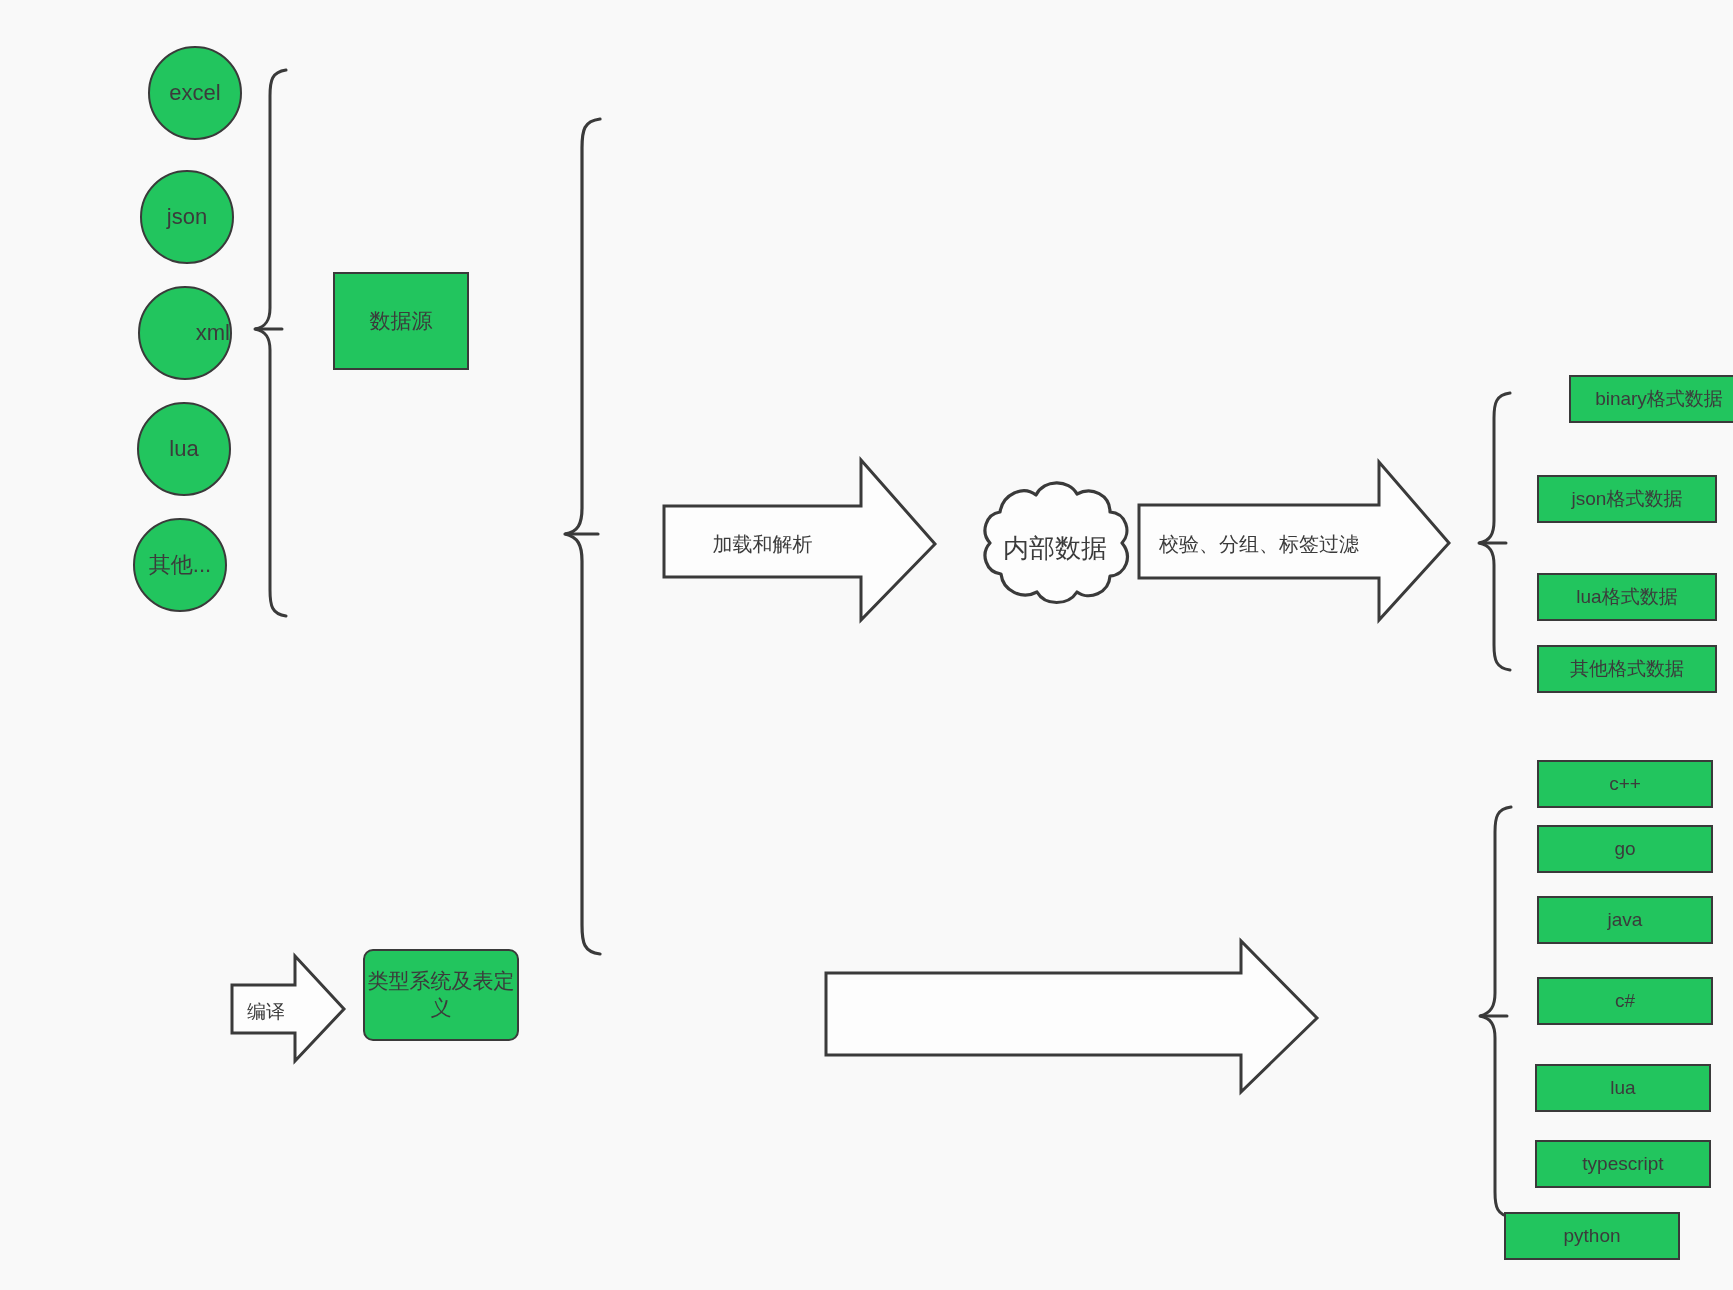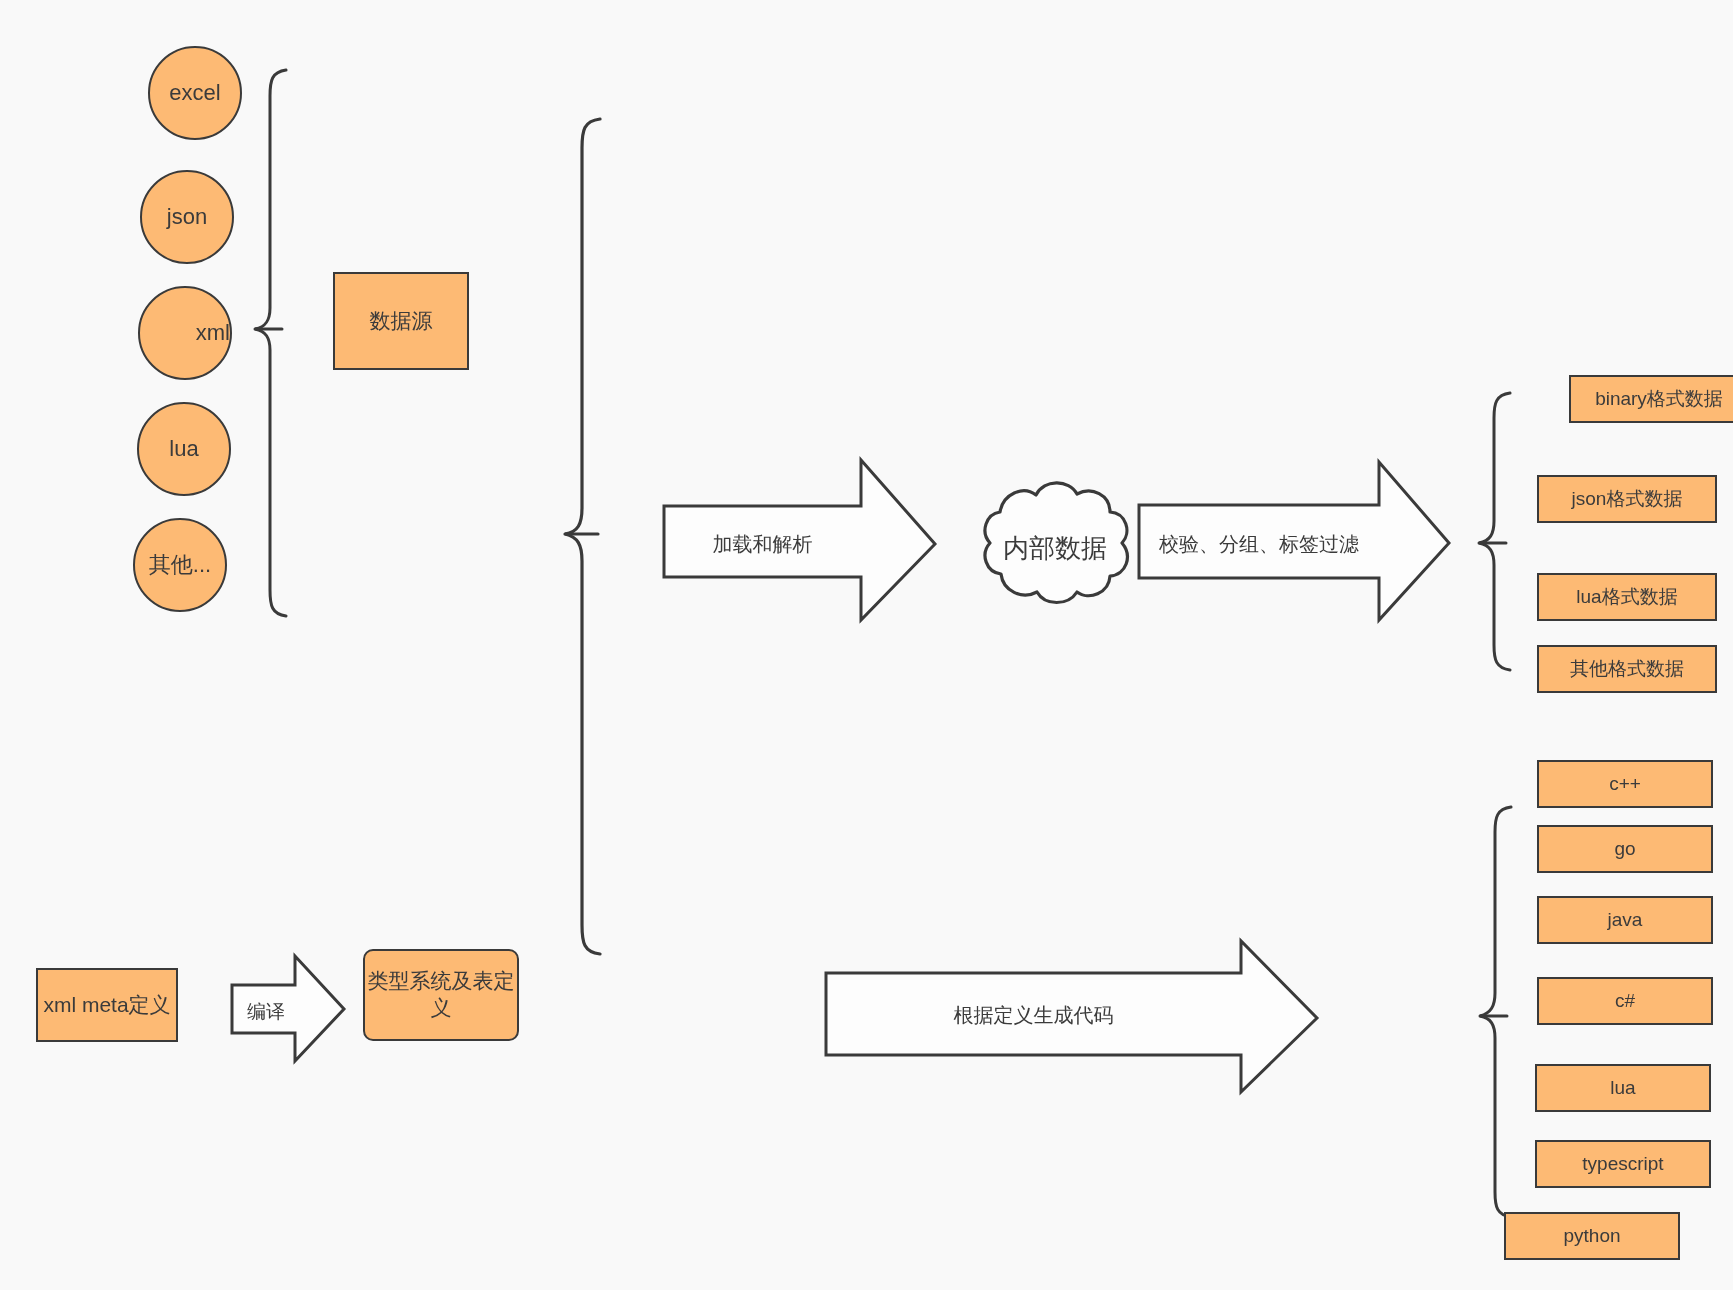--- a/index.html
+++ b/index.html
@@ -16,21 +16,21 @@
     overflow: hidden;
   }
   .node {
     position: absolute;
     box-sizing: border-box;
     display: flex;
     align-items: center;
     justify-content: center;
     text-align: center;
     color: #3b3b3b;
-    background: #fdba74;
+    background: #22c55e;
     line-height: 1.28;
   }
   .circle {
     border: 2.6px solid #3a3a3a;
     border-radius: 50%;
     font-size: 22px;
   }
   .rect {
     border: 2.6px solid #3a3a3a;
     font-size: 21px;
@@ -129,21 +129,20 @@
   <div class="node rect" style="left:333px; top:272px; width:136px; height:98px;">
     <span>数据源</span>
   </div>
 
   <div class="arrow-label" style="left:664px; top:531px; width:197px;">加载和解析</div>
 
   <div class="cloud-label" style="left:1000px; top:531px; width:110px;">内部数据</div>
 
   <div class="arrow-label" style="left:1139px; top:531px; width:240px;">校验、分组、标签过滤</div>
 
-  <div class="arrow-label" style="left:826px; top:1002px; width:415px;">根据定义生成代码</div>
 
   <div class="arrow-label" style="left:232px; top:999px; width:68px; font-size:19px;">编译</div>
 
   <div class="node small-rect" style="left:1537px; top:375px; width:180px; height:48px;margin-left:32px;">
     <span>binary格式数据</span>
   </div>
   <div class="node small-rect" style="left:1537px; top:475px; width:180px; height:48px;">
     <span>json格式数据</span>
   </div>
   <div class="node small-rect" style="left:1537px; top:573px; width:180px; height:48px;">
@@ -168,21 +167,18 @@
   <div class="node small-rect" style="left:1535px; top:1064px; width:176px; height:48px;">
     <span>lua</span>
   </div>
   <div class="node small-rect" style="left:1535px; top:1140px; width:176px; height:48px;">
     <span>typescript</span>
   </div>
   <div class="node small-rect" style="left:1504px; top:1212px; width:176px; height:48px;">
     <span>python</span>
   </div>
 
-  <div class="node rect" style="left:36px; top:968px; width:142px; height:74px;">
-    <span>xml meta定义</span>
-  </div>
 
   <div class="node rect-round" style="left:363px; top:949px; width:156px; height:92px;">
     <span>类型系统及表定义</span>
   </div>
 
 </div>
 
 </body></html>

